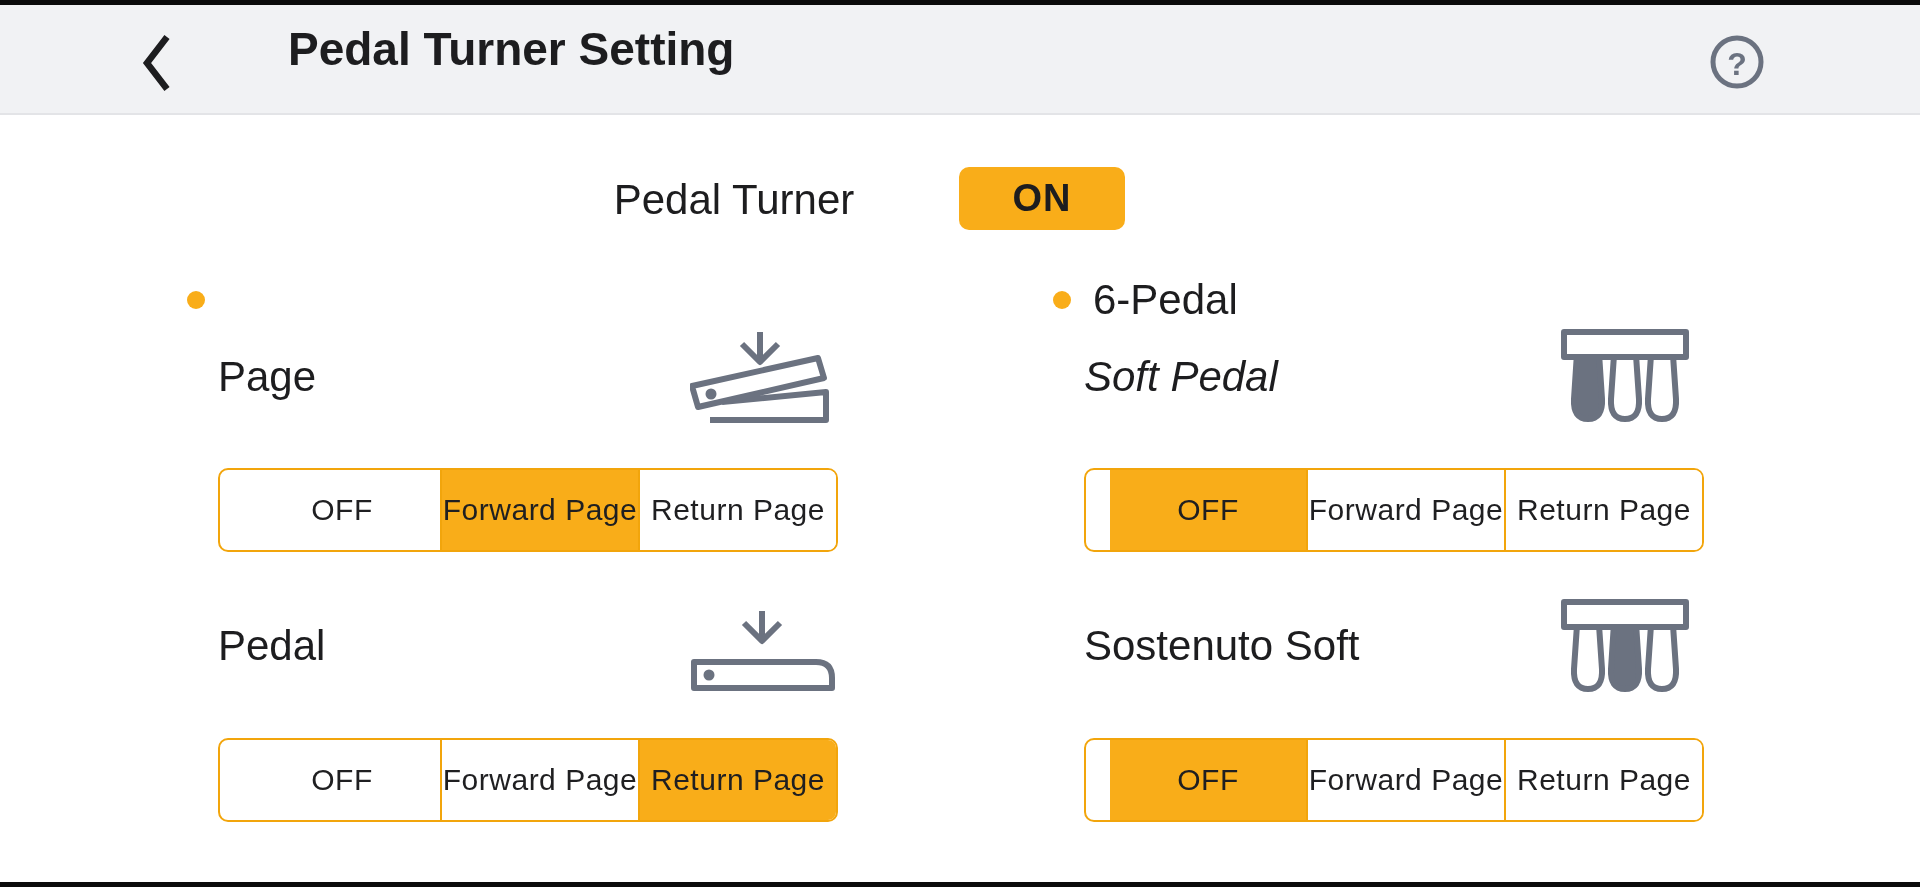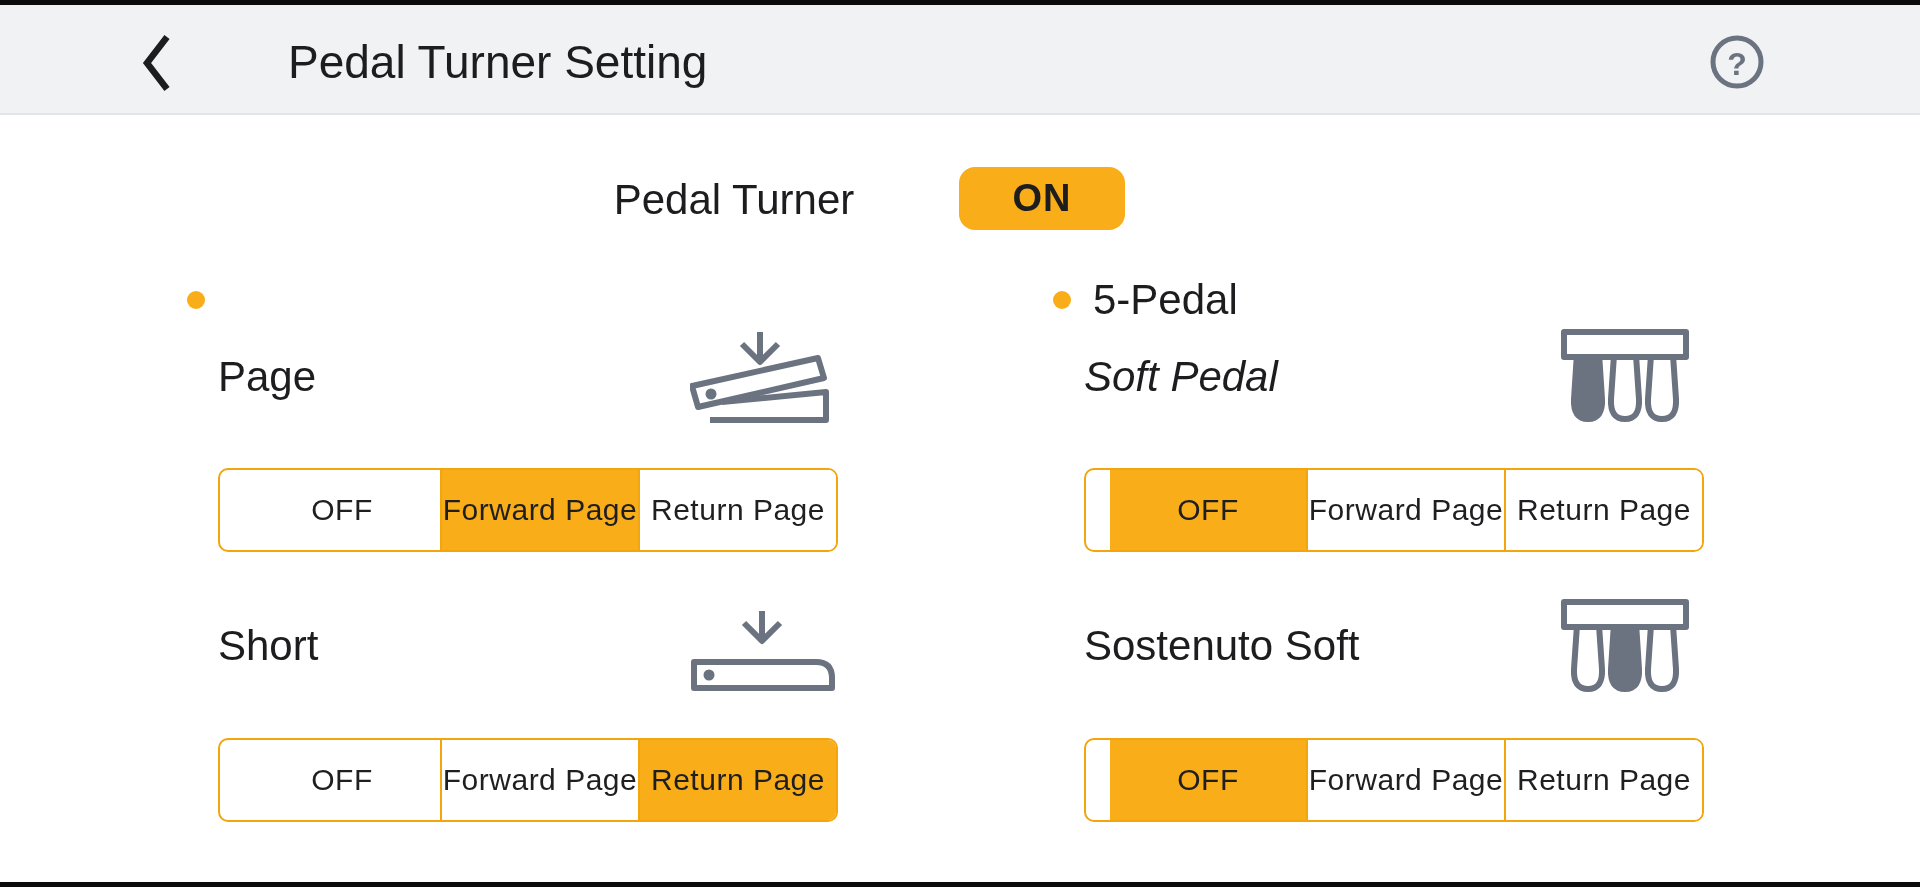--- a/index.html
+++ b/index.html
@@ -7,29 +7,29 @@
   .screen { position:relative; width:1920px; height:887px; background:#fff; overflow:hidden;
             color:var(--text, #1d1d1f); }
   .letterbox { position:absolute; left:0; width:1920px; background:#0b0b0b; }
   .letterbox.top { top:0; height:5px; }
   .letterbox.bottom { bottom:0; height:5px; }
 
   .header { position:absolute; left:0; top:5px; width:1920px; height:110px;
             background:var(--header-bg,#f1f2f4); border-bottom:2px solid #e3e4e7; }
   .back-btn { position:absolute; left:128px; top:22px; width:56px; height:72px;
               background:none; border:none; cursor:pointer; }
-  .page-title { position:absolute; left:288px; top:29px; font-size:46px; line-height:56px;
-                font-weight:400; color:var(--text,#1d1d1f); }
+  .page-title { position:absolute; left:288px; top:16px; font-size:46px; line-height:56px;
+                font-weight:700; color:var(--text,#1d1d1f); }
   .help-btn { position:absolute; left:1708px; top:28px; width:58px; height:58px;
               background:none; border:none; cursor:pointer; }
 
   .pt-label { position:absolute; left:560px; top:172px; width:348px; text-align:center;
               font-size:42px; line-height:56px; font-weight:500; }
   .on-btn { position:absolute; left:959px; top:167px; width:166px; height:63px;
-            background:var(--accent,#f9ad19); border:none; border-radius:16px;
+            background:var(--accent,#f9ad19); border:none; border-radius:10px;
             font-family:inherit; font-size:38px; font-weight:700; letter-spacing:1px;
             color:#1d1d1f; cursor:pointer; }
 
   .bullet { position:absolute; width:18px; height:18px; border-radius:50%;
             background:var(--accent,#f9ad19); }
   .sec-label, .row-label { position:absolute; font-size:42px; line-height:56px; font-weight:500;
                            color:var(--text,#1d1d1f); white-space:nowrap; }
   .icon-box { position:absolute; }
 
   .segmented { position:absolute; width:620px; height:84px; display:flex;
@@ -67,25 +67,25 @@
       </span>
     </button>
   </div>
 
   <div class="pt-label">Pedal Turner</div>
   <button class="on-btn">ON</button>
 
   <div class="bullet" style="left:187px; top:291px;"></div>
 
   <div class="bullet" style="left:1053px; top:291px;"></div>
-  <div class="sec-label" style="left:1093px; top:272px;">5-Pedal</div>
+  <div class="sec-label" style="left:1093px; top:272px;">6-Pedal</div>
 
   <div class="row-label" style="left:218px; top:349px;">Page</div>
   <div class="row-label" style="left:1084px; top:349px;font-style:italic;">Soft Pedal</div>
-  <div class="row-label" style="left:218px; top:618px;">Short</div>
+  <div class="row-label" style="left:218px; top:618px;">Pedal</div>
   <div class="row-label" style="left:1084px; top:618px;">Sostenuto Soft</div>
 
   <div class="icon-box" style="left:690px; top:328px;">
     <svg width="148" height="96" viewBox="0 0 148 96">
       <g stroke="#6B7280" stroke-width="6" fill="none" stroke-linejoin="round">
         <path d="M70 4 V32"></path>
         <path d="M52 16 L70 34 L88 16"></path>
         <path d="M20 92 L136 92 L136 64 L32 74"></path>
         <path d="M2 58 L128 30 L134 50 L8 79 Z" fill="#ffffff"></path>
       </g>

